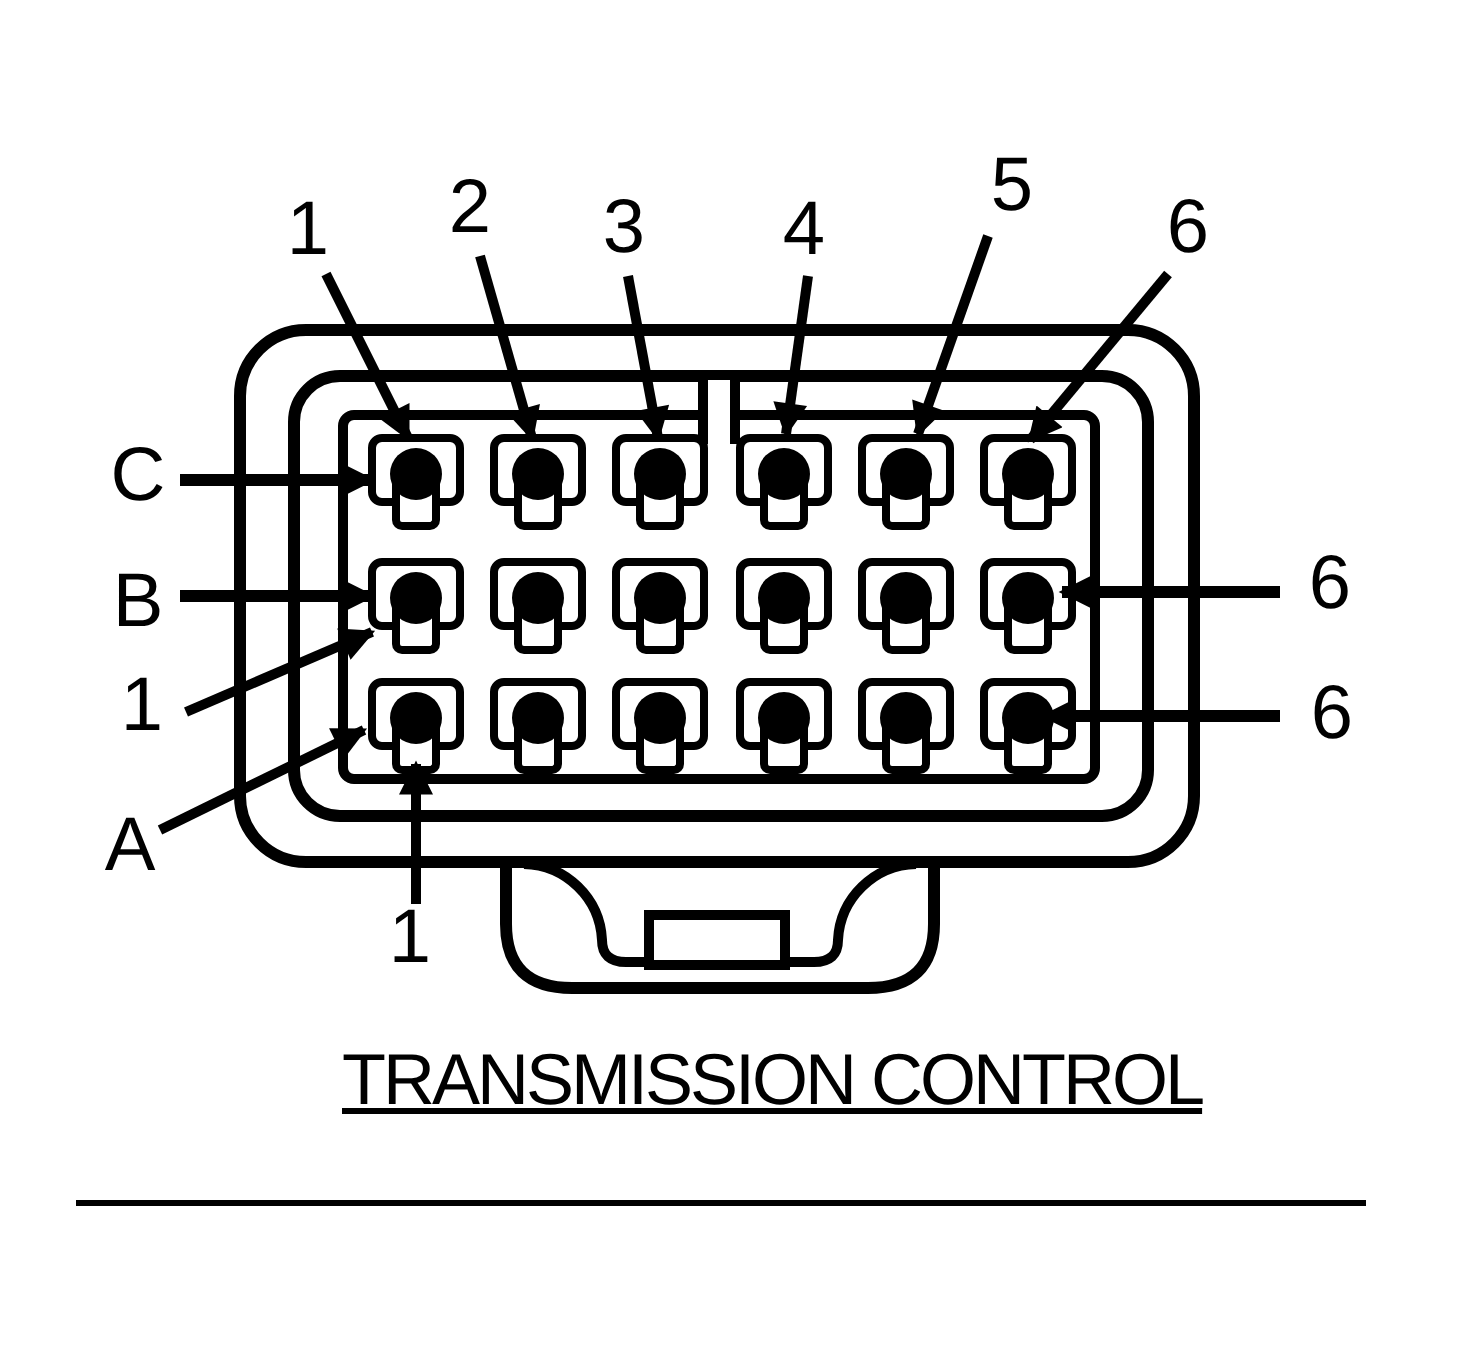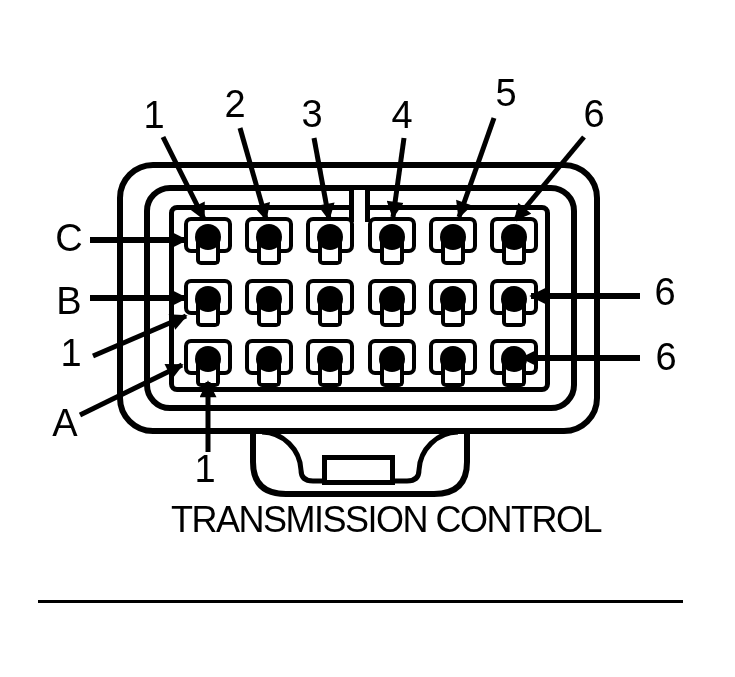--- a/index.html
+++ b/index.html
@@ -47,21 +47,21 @@
     background:var(--ink); border-radius:50%; z-index:2;
   }
 
   
   .lbl {
     position:absolute; transform:translate(-50%,-50%);
     font-size:38px; line-height:1; white-space:nowrap; z-index:6;
   }
 
   
-  #caption { position:absolute; left:171px; top:501px; z-index:6; }
+  #caption { position:absolute; left:171px; top:521px; z-index:6;text-decoration:underline; }
   #caption .cap-line {
     font-size:36px; line-height:38px; letter-spacing:-1.5px; white-space:nowrap;
   }
 
   #bottom-rule {
     position:absolute; left:38px; top:600px; width:645px; height:3px;
     background:var(--ink); z-index:6;
   }
 
   .z0 { z-index:0; } .z5 { z-index:5; }

